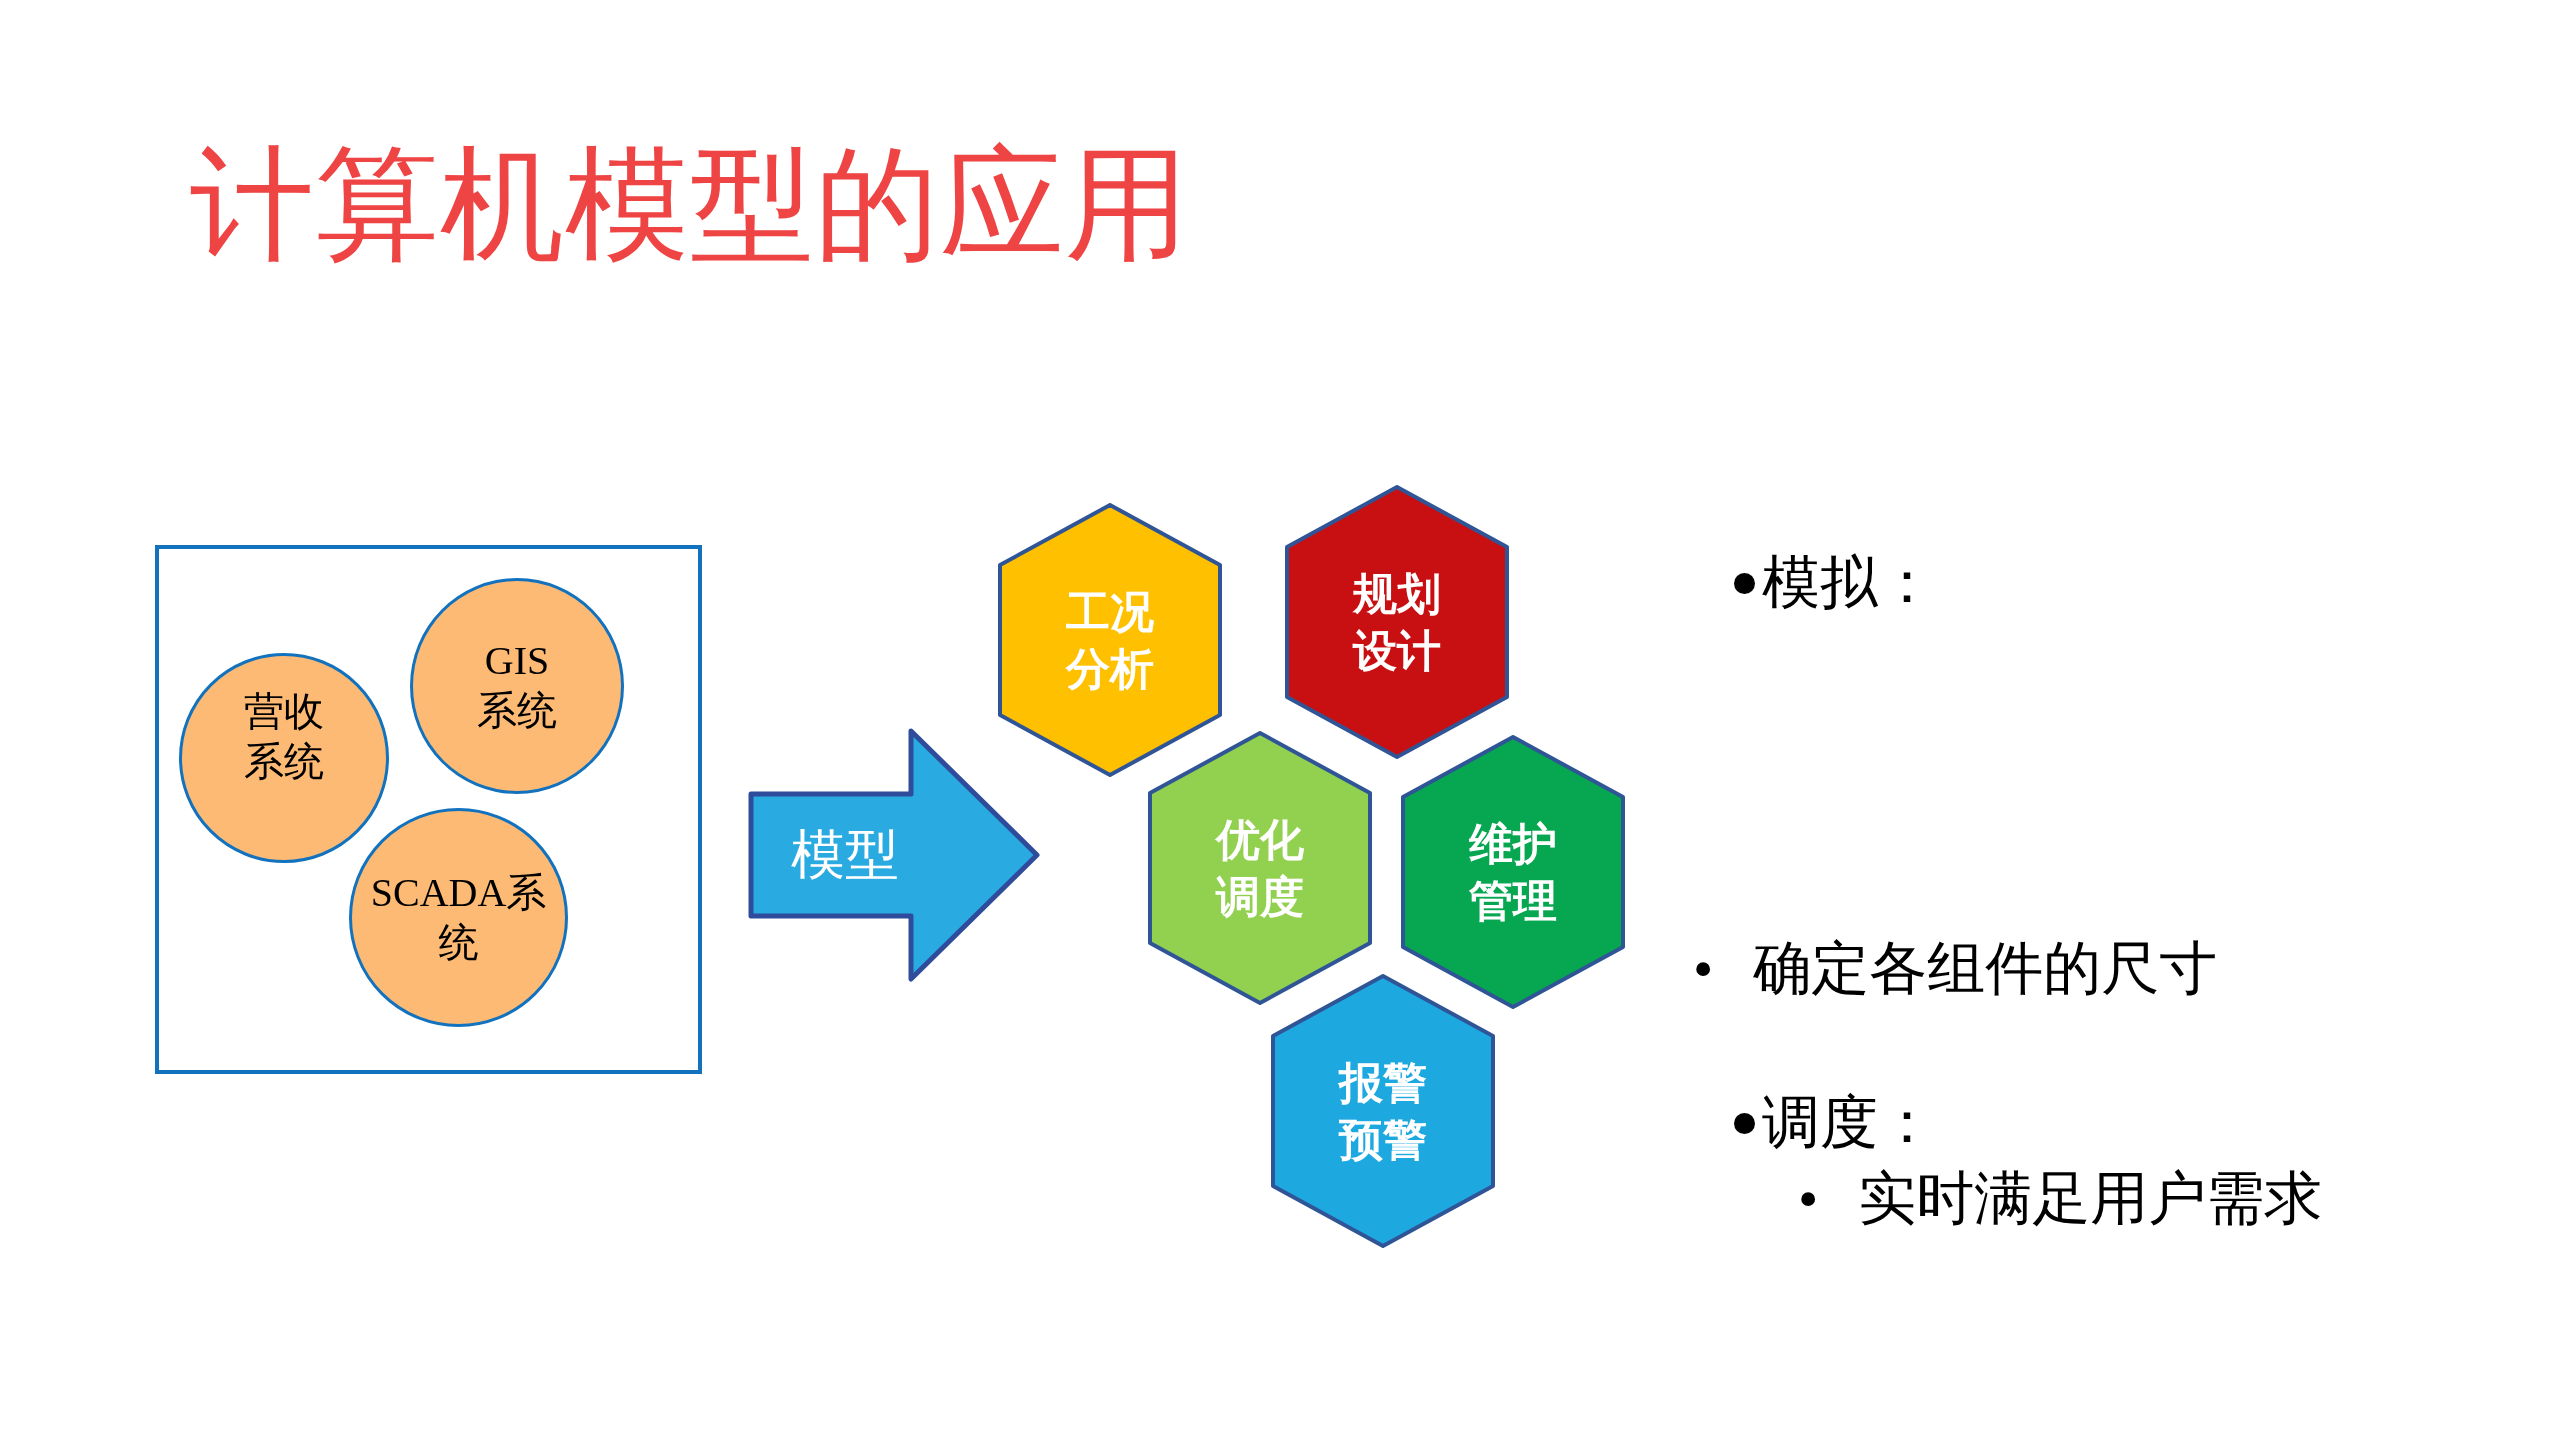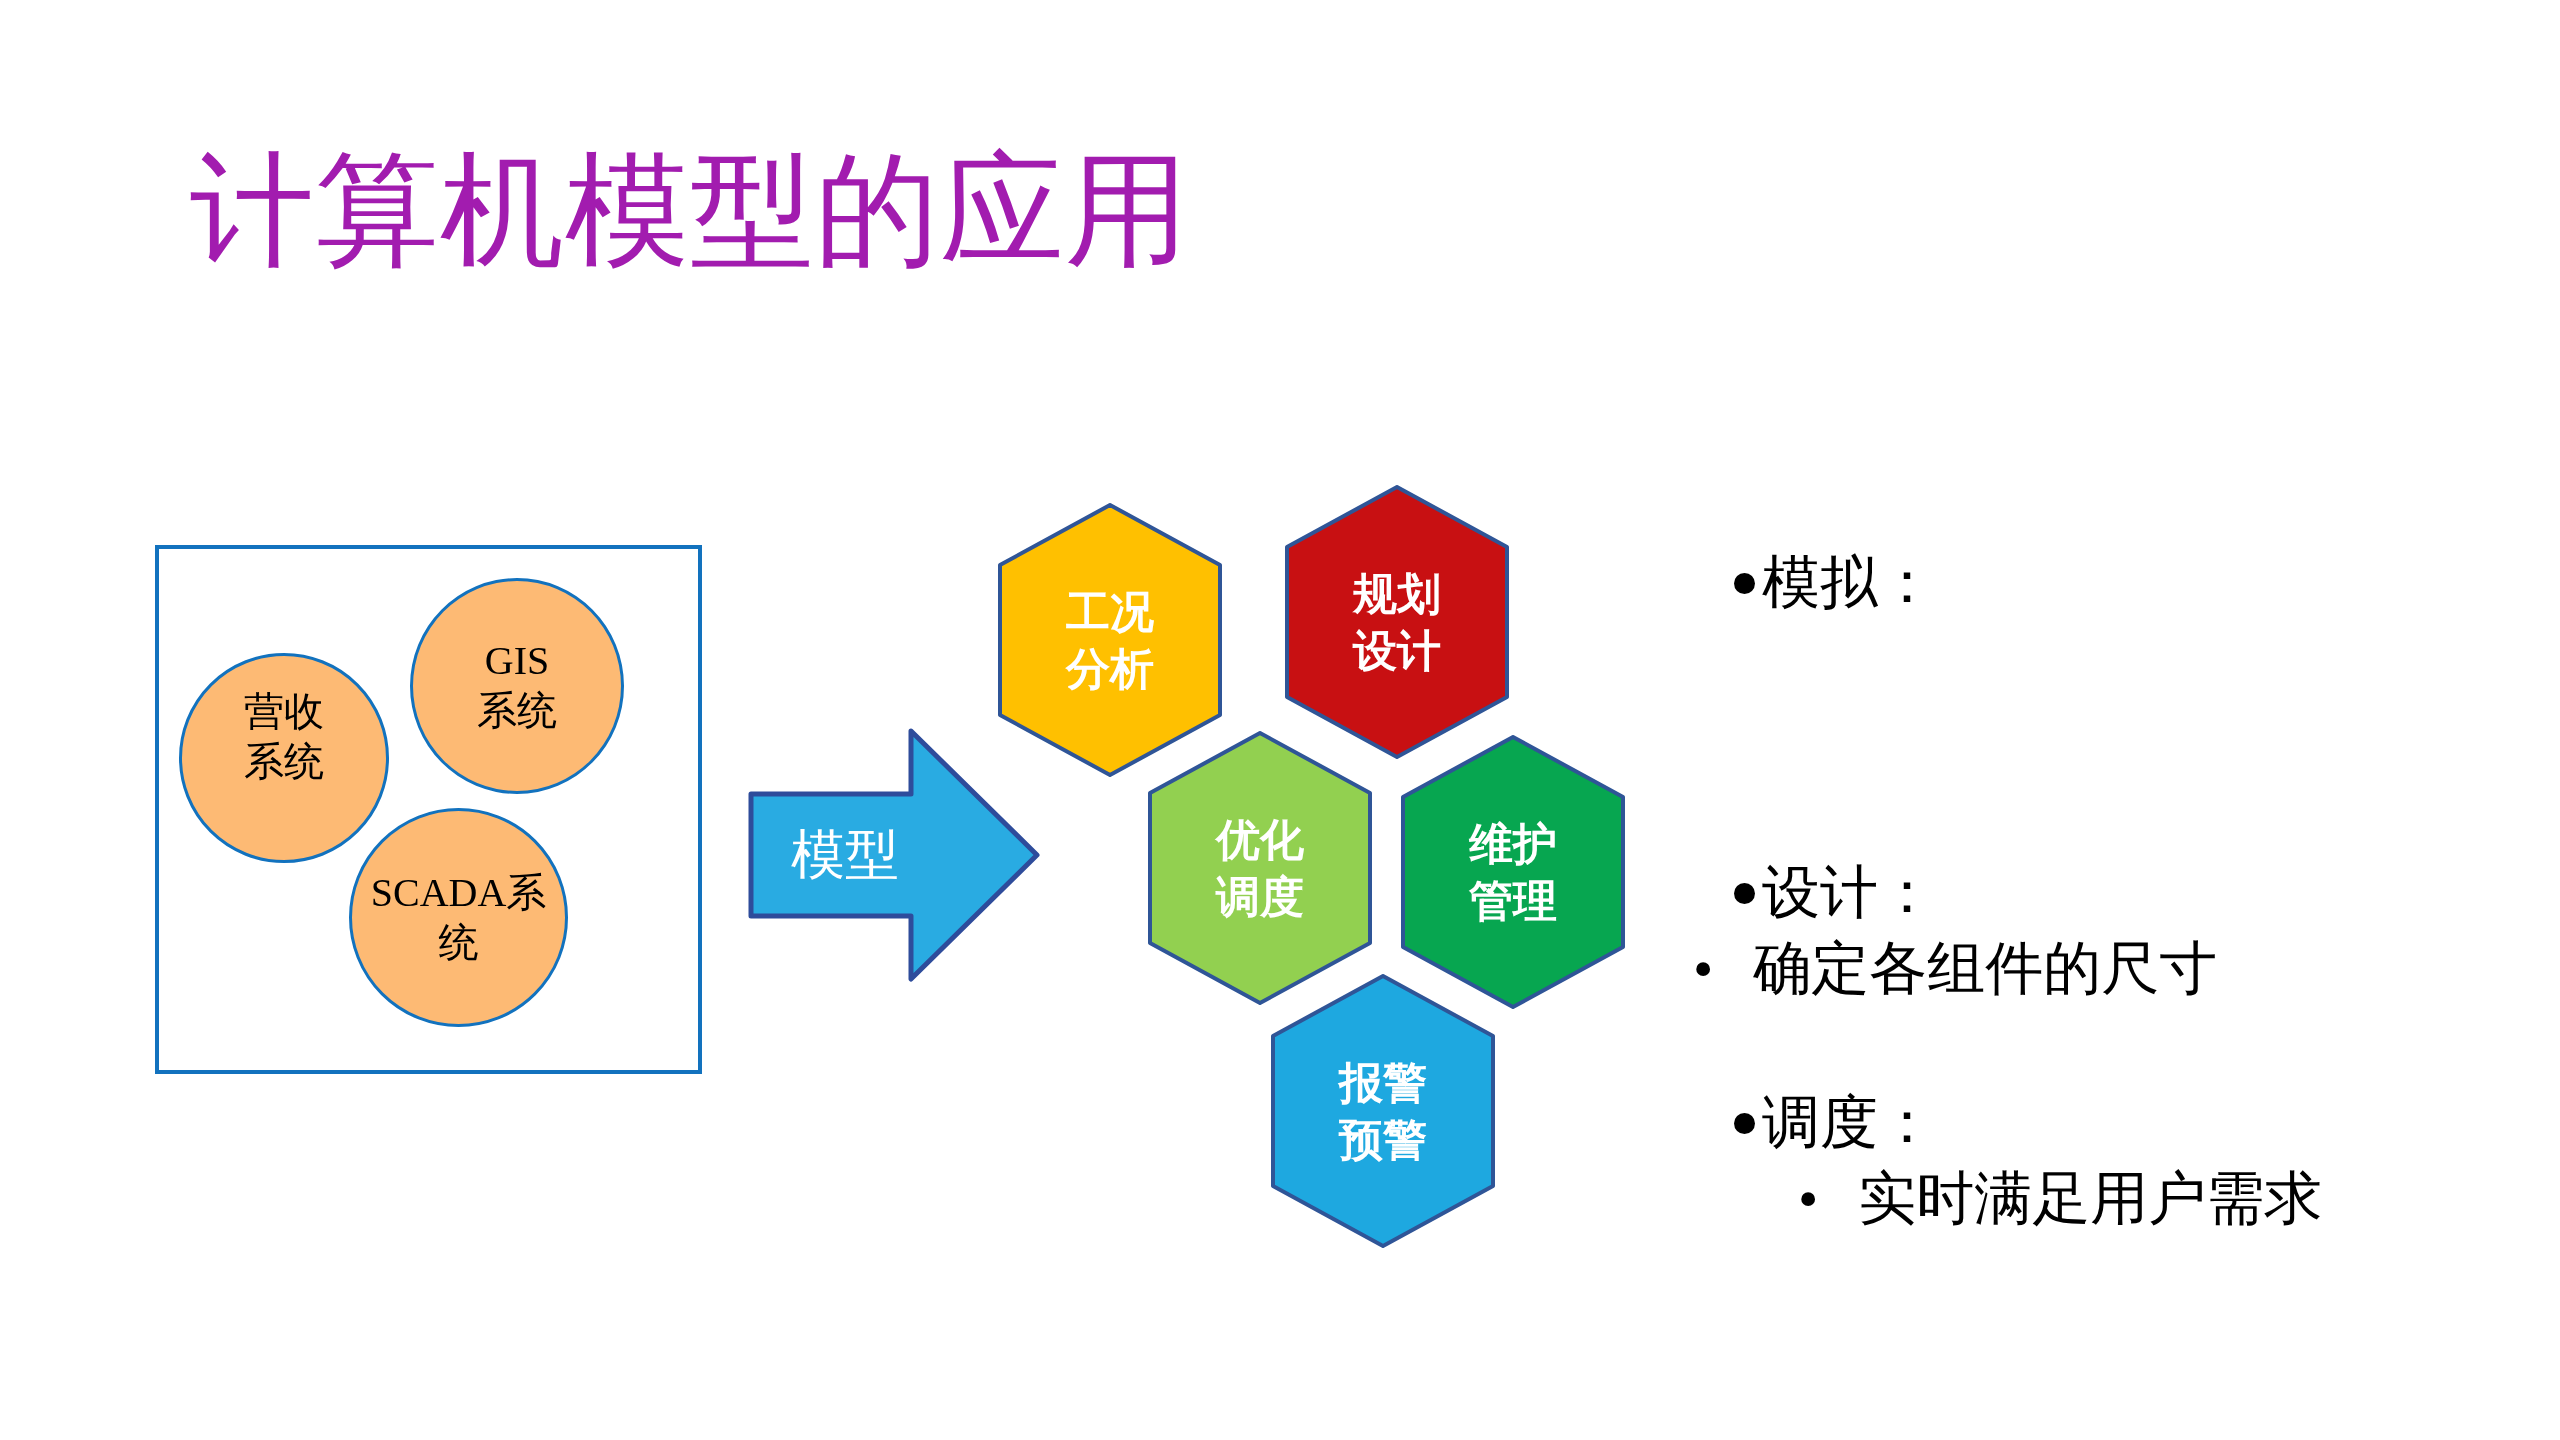--- a/index.html
+++ b/index.html
@@ -3,22 +3,22 @@
 <meta charset="utf-8">
 <style>
   html,body{margin:0;padding:0;background:#ffffff;}
   .slide{
     position:relative;width:2560px;height:1440px;background:#ffffff;overflow:hidden;
     font-family:"Liberation Sans","DejaVu Sans",sans-serif;color:#000;
   }
   .serif{font-family:"Liberation Serif","DejaVu Serif",serif;}
 
   
-  .title{position:absolute;left:190px;top:144px;font-size:124px;line-height:1.1;
-    letter-spacing:1px;white-space:nowrap;color:#a21caf;}
+  .title{position:absolute;left:190px;top:138px;font-size:124px;line-height:1.1;
+    letter-spacing:1px;white-space:nowrap;color:#ef4444;}
 
   
   .src-box{position:absolute;left:155px;top:545px;width:547px;height:529px;
     border:4px solid #1272BE;box-sizing:border-box;background:#fff;}
   .circle{position:absolute;border:3px solid #1272BE;border-radius:50%;background:#fdba74;
     display:flex;flex-direction:column;align-items:center;justify-content:center;
     text-align:center;font-size:40px;line-height:50px;color:#000;box-sizing:border-box;}
   .c-revenue{left:20px;top:104px;width:210px;height:210px;padding-bottom:42px;}
   .c-gis{left:251px;top:29px;width:214px;height:216px;}
   .c-scada{left:190px;top:259px;width:219px;height:219px;padding-left:6px;padding-right:6px;}
@@ -137,24 +137,20 @@
       <span>报警</span>
       <span>预警</span>
     </div>
   </div>
 
   <div class="note-l1 serif l1-a">
     <span class="dot"></span>
     <span>模拟：</span>
   </div>
 
-  <div class="note-l1 serif l1-b">
-    <span class="dot"></span>
-    <span>设计：</span>
-  </div>
   <div class="note-l2 serif l2-b">
     <span class="sb">•</span><span>确定各组件的尺寸</span>
   </div>
 
   <div class="note-l1 serif l1-c">
     <span class="dot"></span>
     <span>调度：</span>
   </div>
   <div class="note-l2 serif l2-c">
     <span class="sb">•</span><span>实时满足用户需求</span>

